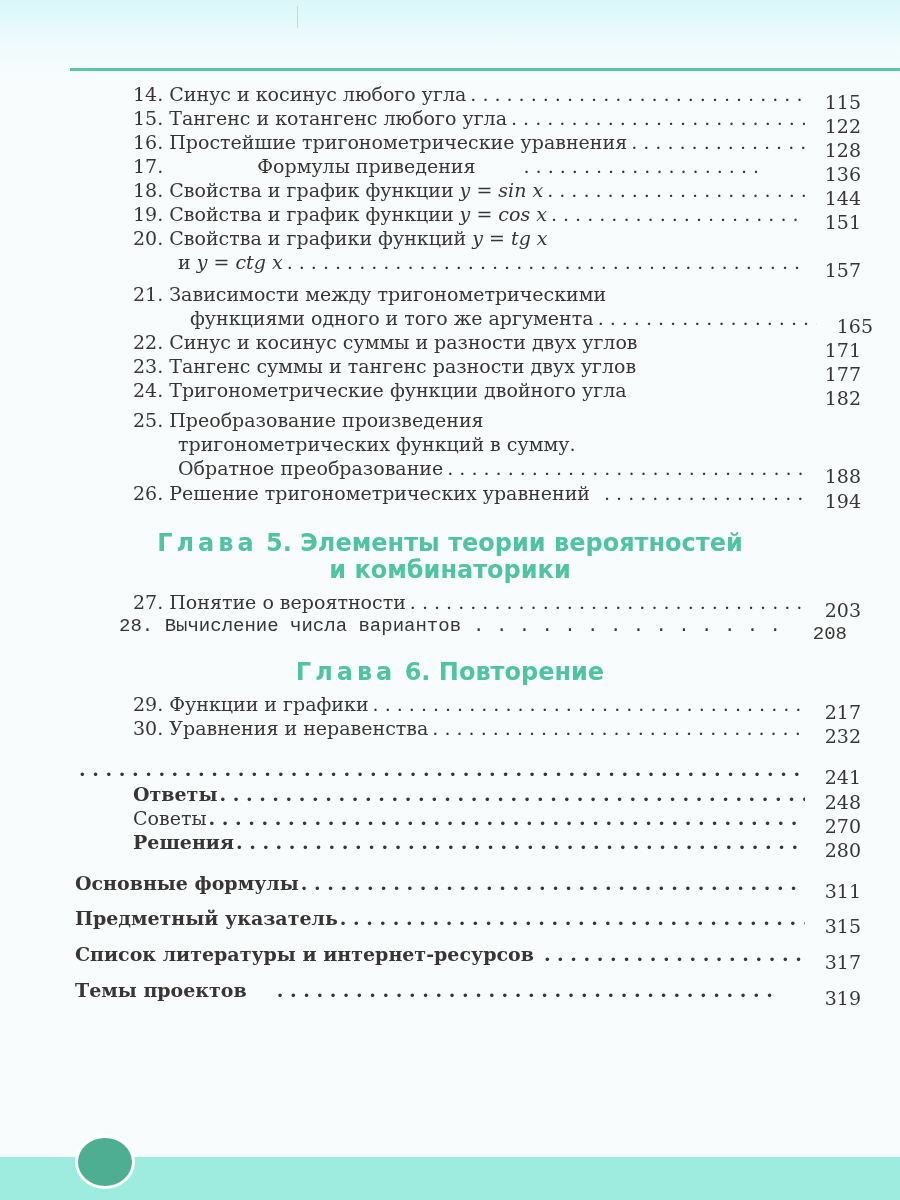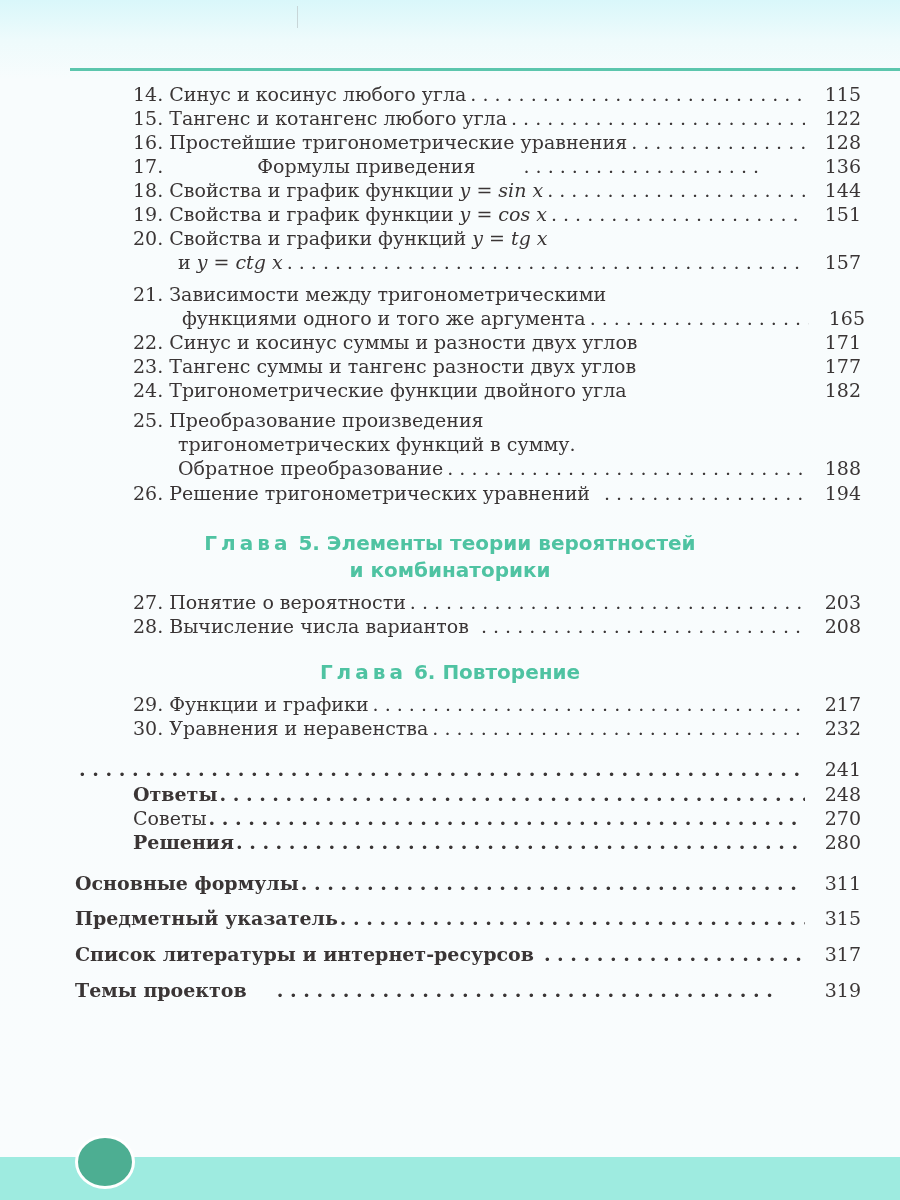--- a/index.html
+++ b/index.html
@@ -25,26 +25,26 @@
     .row .title { }
     .row .dots {
       flex: 1; overflow: hidden; margin: 0 6px 0 4px;
       letter-spacing: 2.4px; color: #3a3535;
     }
     .row .dots::before {
       content: ". . . . . . . . . . . . . . . . . . . . . . . . . . . . . . . . . . . . . . . . . . . . . . . . . . . . . . . . . . . . . . . . . . . . . . . . . .";
       letter-spacing: 0px;
     }
     .row .nodots { flex: 1; }
-    .row .page { width: 50px; text-align: right; flex: none; }
+    .row .page { width: 50px; text-align: right; flex: none; margin-top: 8px; }
     .math { font-style: italic; }
     .chapter {
       position: absolute; left: 0; width: 900px; text-align: center;
       font-family: "DejaVu Sans", "Liberation Sans", sans-serif;
-      font-weight: bold; font-size: 20px; line-height: 26px; color: #4fc3a2;
+      font-weight: bold; font-size: 24px; line-height: 26px; color: #4fc3a2;
     }
     .chapter .sp { letter-spacing: 4px; }
     .bold { font-weight: bold; }
     .bottom-band {
       position: absolute; left: 0; top: 1157px; width: 900px; height: 43px;
       background: #9eebe0;
     }
     .page-dot {
       position: absolute; left: 75px; top: 1135px; width: 54px; height: 48px;
       border-radius: 50%; background: #4dae92; border: 3px solid #ffffff;
@@ -109,21 +109,21 @@
     <span>и </span>&nbsp;<span class="math">y = ctg x</span>
     <span class="dots"></span>
     <span class="page">157</span>
   </div>
 
   <div class="row" style="left:133px; top:282px; width:728px;">
     <span class="num">21.</span>&nbsp;
     <span class="title">Зависимости между тригонометрическими</span>
     <span class="nodots"></span>
   </div>
-  <div class="row" style="left:182px; top:306px; width:683px;">
+  <div class="row" style="left:190px; top:306px; width:683px;">
     <span>функциями одного и того же аргумента</span>
     <span class="dots"></span>
     <span class="page">165</span>
   </div>
 
   <div class="row" style="left:133px; top:330px; width:728px;">
     <span class="num">22.</span>&nbsp;
     <span class="title">Синус и косинус суммы и разности двух углов</span>
     <span class="nodots"></span>
     <span class="page">171</span>
@@ -174,21 +174,21 @@
     <span>и комбинаторики</span>
   </div>
 
   <div class="row" style="left:133px; top:590px; width:728px;">
     <span class="num">27.</span>&nbsp;
     <span class="title">Понятие о вероятности</span>
     <span class="dots"></span>
     <span class="page">203</span>
   </div>
 
-  <div class="row" style="left:133px; top:614px; width:728px;">
+  <div class="row" style="left:119px; top:614px; width:728px;font-family:Liberation Mono, monospace;">
     <span class="num">28.</span>&nbsp;
     <span class="title">Вычисление числа вариантов</span>
     <span class="dots" style="margin-left:12px;"></span>
     <span class="page">208</span>
   </div>
 
   <div class="chapter" style="top:659px;">
     <span class="sp">Глава</span>
     <span>6.</span>
     <span>Повторение</span>

